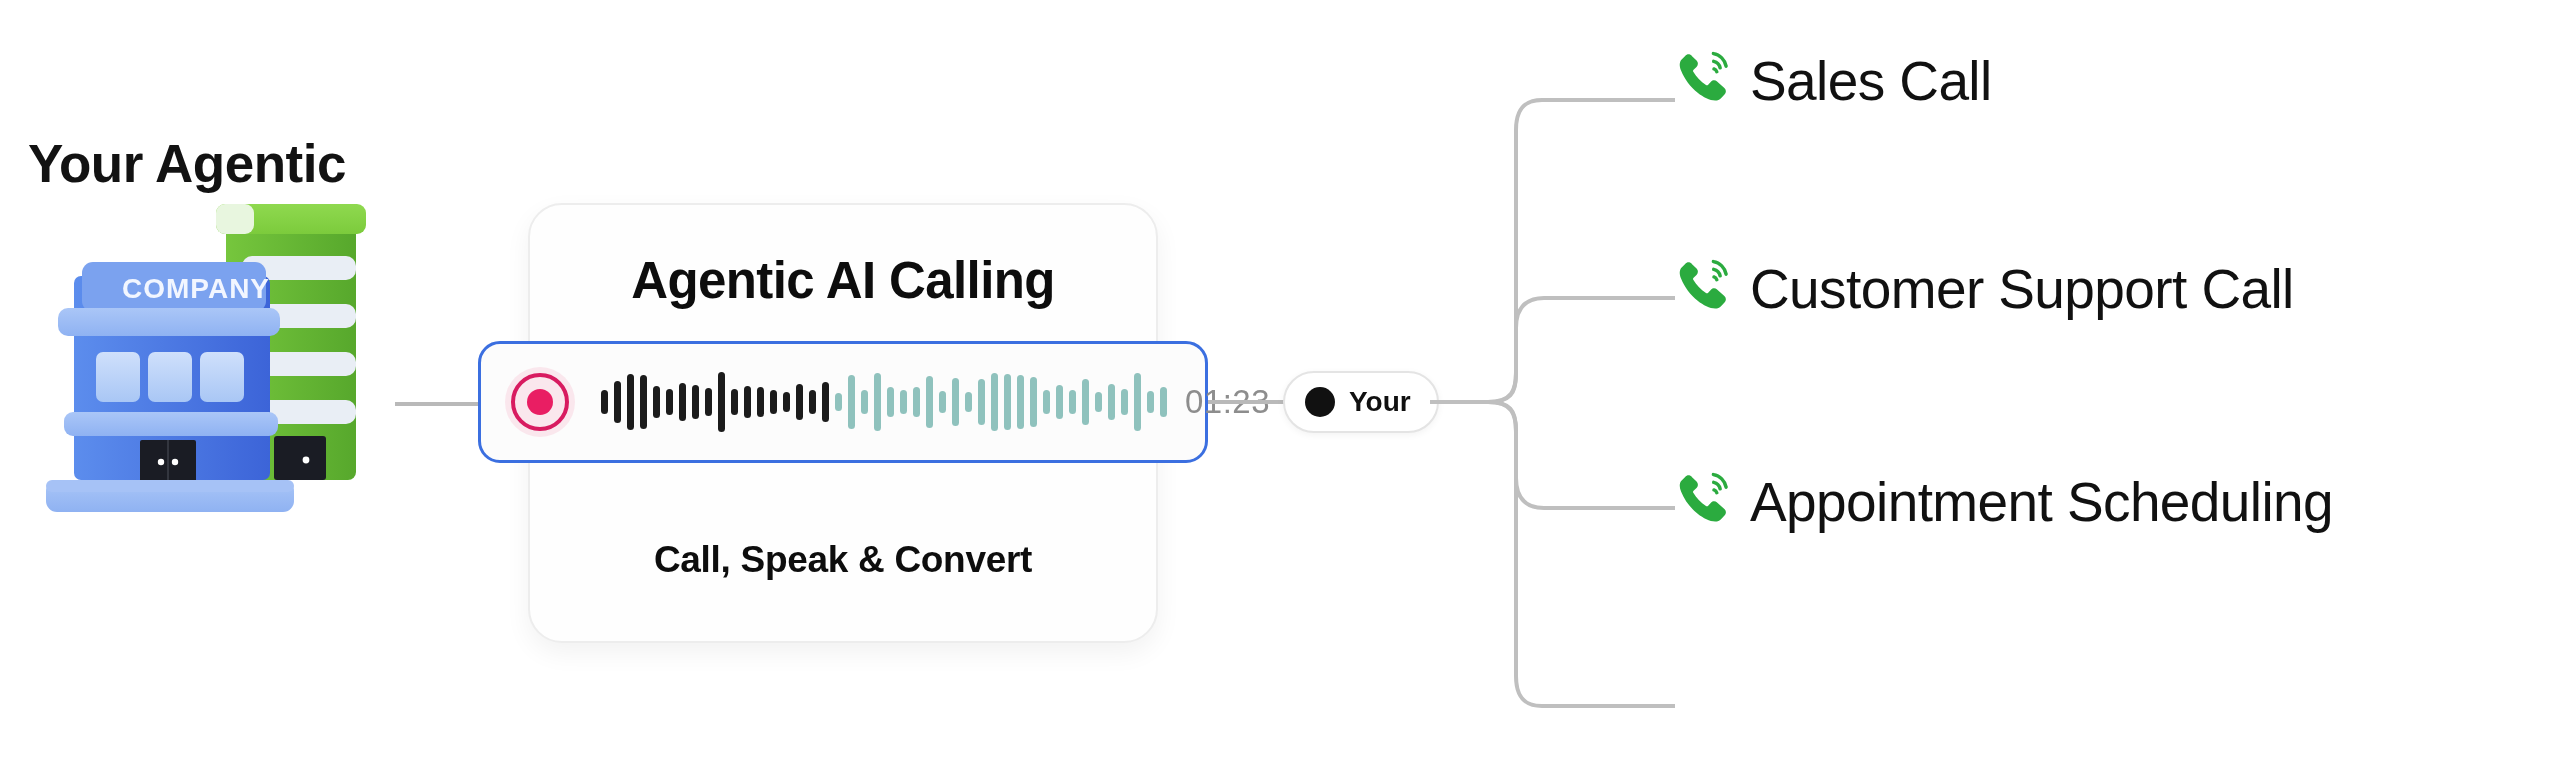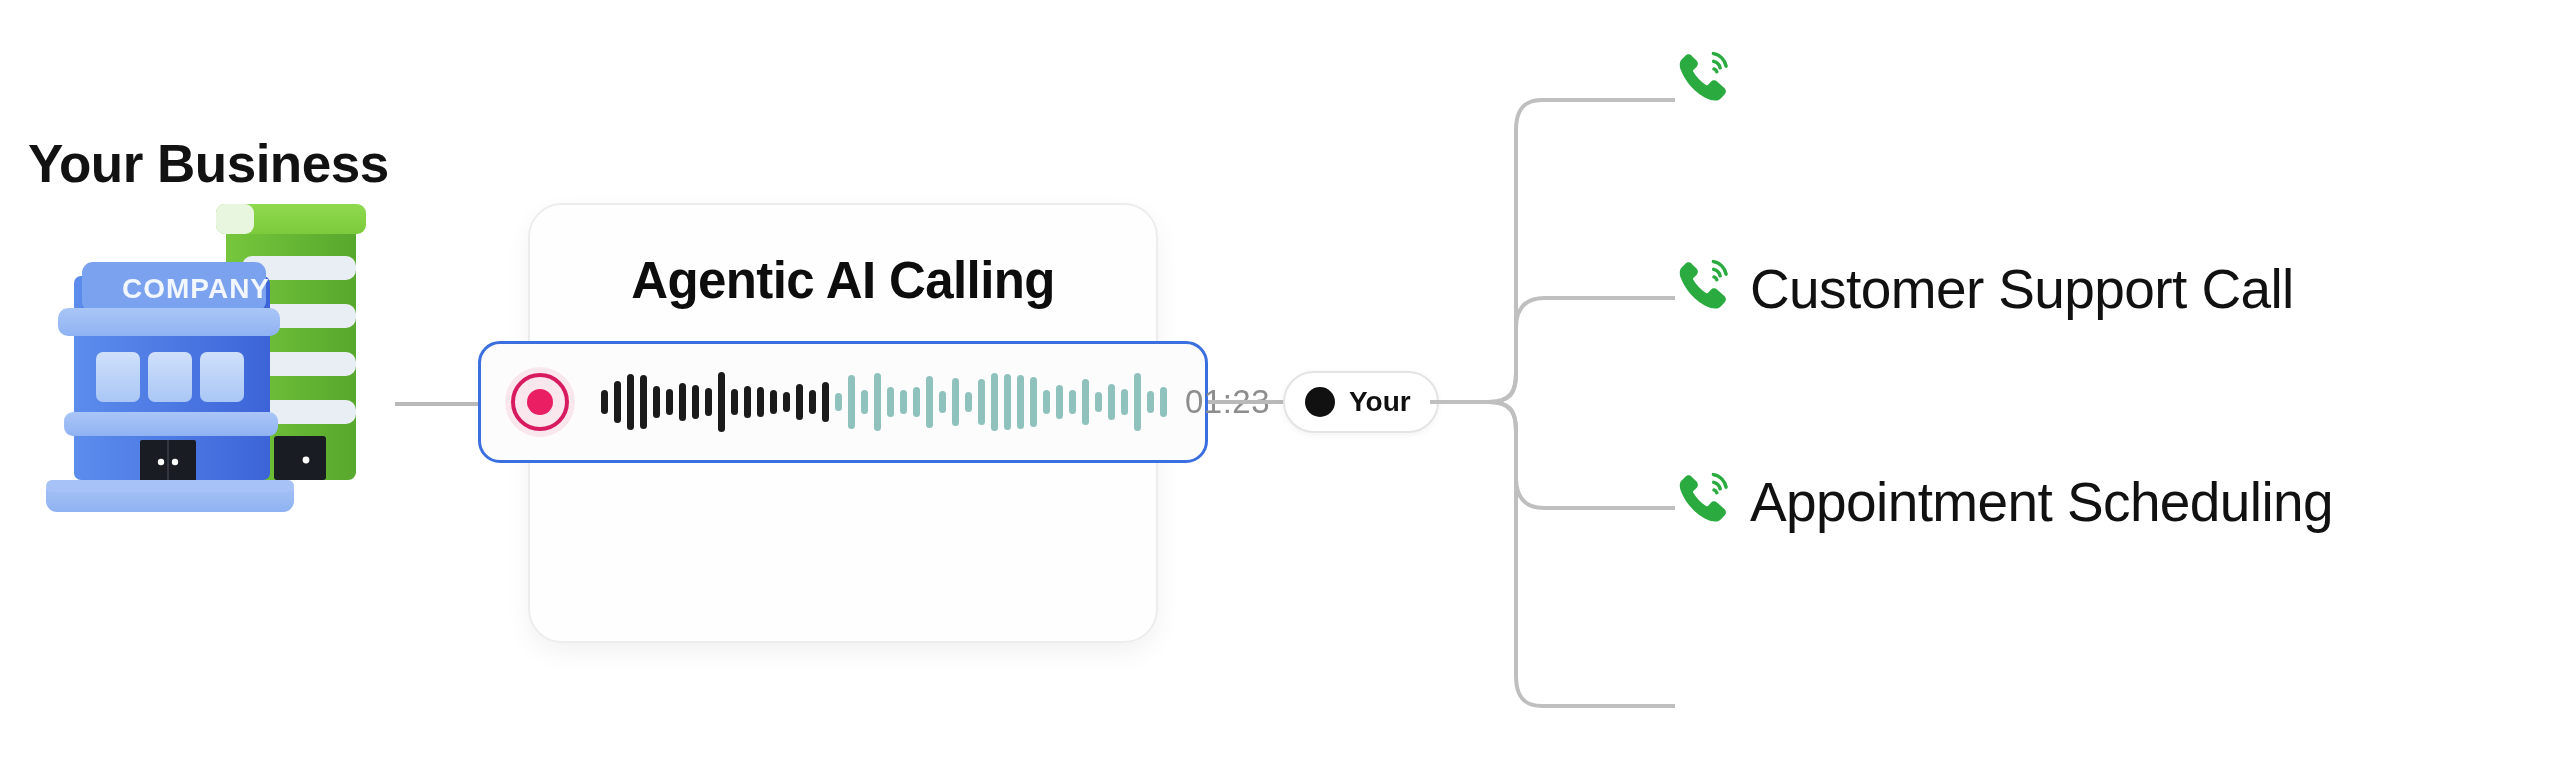--- a/index.html
+++ b/index.html
@@ -206,21 +206,21 @@
     color: #111111;
     letter-spacing: -0.6px;
     line-height: 1;
   }
 </style>
 </head>
 <body>
 
 <div id="stage">
 
-  <div id="business-label">Your Business</div>
+  <div id="business-label">Your Agentic</div>
 
   <div id="building">
     <svg width="380" height="330" viewBox="0 0 380 330" xmlns="http://www.w3.org/2000/svg">
       <defs>
         <linearGradient id="gGreenTop" x1="0" y1="0" x2="0" y2="1">
           <stop offset="0%" stop-color="#8fd94f"></stop>
           <stop offset="100%" stop-color="#7ccb3c"></stop>
         </linearGradient>
         <linearGradient id="gGreenBody" x1="0" y1="0" x2="1" y2="0">
           <stop offset="0%" stop-color="#76c63d"></stop>
@@ -270,20 +270,21 @@
 
       <rect x="16" y="290" width="248" height="32" rx="11" fill="url(#gBlueLight)"></rect>
       <rect x="16" y="290" width="248" height="12" rx="6" fill="#a6c2f6"></rect>
     </svg>
   </div>
 
   <div id="link-building-card"></div>
 
   <div id="agentic-card">
     <div id="card-title">Agentic AI Calling</div>
+    <div id="card-subtitle">Call, Speak &amp; Convert</div>
   </div>
 
   <div id="voice-player">
     <div id="record-button">
       <div class="dot"></div>
     </div>
     <div id="waveform">
         <span style="height: 30%; background: rgb(27, 27, 27);"></span>
         <span style="height: 54%; background: rgb(27, 27, 27);"></span>
         <span style="height: 72%; background: rgb(27, 27, 27);"></span>
@@ -356,20 +357,21 @@
 
   <div class="call-item" style="left:1672px; top:44px;">
     <span class="phone-icon">
       <svg width="70" height="70" viewBox="0 0 48 48" xmlns="http://www.w3.org/2000/svg">
         <path d="M13.6 8.2c-1.4-1.6-3.4-1.3-4.6 0L6.6 10.6c-1.7 1.8-1.6 4.6-.4 7.6 2.4 6 6.4 11.3 11.4 15.3 3.9 3.1 8.2 5.3 12 5.3 1.7 0 3-.5 4-1.6l2.4-2.5c1.3-1.4 1.3-3.3-.1-4.6l-5-4.4c-1.3-1.1-3-1-4.2.2l-1.9 2c-.4.4-1 .5-1.5.2-3.6-2.3-6.6-5.4-8.7-9-.3-.5-.2-1.1.2-1.5l2-1.9c1.2-1.2 1.3-2.9.2-4.2l-3.4-3.3z" fill="#2bab3f"></path>
         <path d="M28.4 6.6c4.4.7 7.9 4.2 8.7 8.6" stroke="#2bab3f" stroke-width="2.4" stroke-linecap="round" fill="none"></path>
         <path d="M28.6 11.9c2.2.5 3.9 2.2 4.4 4.4" stroke="#2bab3f" stroke-width="2.4" stroke-linecap="round" fill="none"></path>
         <path d="M28.8 17.1c.9.3 1.6 1 1.9 1.9" stroke="#2bab3f" stroke-width="2.4" stroke-linecap="round" fill="none"></path>
       </svg>
     </span>
+    <span class="call-label">Sales Call</span>
   </div>
 
   <div class="call-item" style="left:1672px; top:252px;">
     <span class="phone-icon">
       <svg width="70" height="70" viewBox="0 0 48 48" xmlns="http://www.w3.org/2000/svg">
         <path d="M13.6 8.2c-1.4-1.6-3.4-1.3-4.6 0L6.6 10.6c-1.7 1.8-1.6 4.6-.4 7.6 2.4 6 6.4 11.3 11.4 15.3 3.9 3.1 8.2 5.3 12 5.3 1.7 0 3-.5 4-1.6l2.4-2.5c1.3-1.4 1.3-3.3-.1-4.6l-5-4.4c-1.3-1.1-3-1-4.2.2l-1.9 2c-.4.4-1 .5-1.5.2-3.6-2.3-6.6-5.4-8.7-9-.3-.5-.2-1.1.2-1.5l2-1.9c1.2-1.2 1.3-2.9.2-4.2l-3.4-3.3z" fill="#2bab3f"></path>
         <path d="M28.4 6.6c4.4.7 7.9 4.2 8.7 8.6" stroke="#2bab3f" stroke-width="2.4" stroke-linecap="round" fill="none"></path>
         <path d="M28.6 11.9c2.2.5 3.9 2.2 4.4 4.4" stroke="#2bab3f" stroke-width="2.4" stroke-linecap="round" fill="none"></path>
         <path d="M28.8 17.1c.9.3 1.6 1 1.9 1.9" stroke="#2bab3f" stroke-width="2.4" stroke-linecap="round" fill="none"></path>
       </svg>

